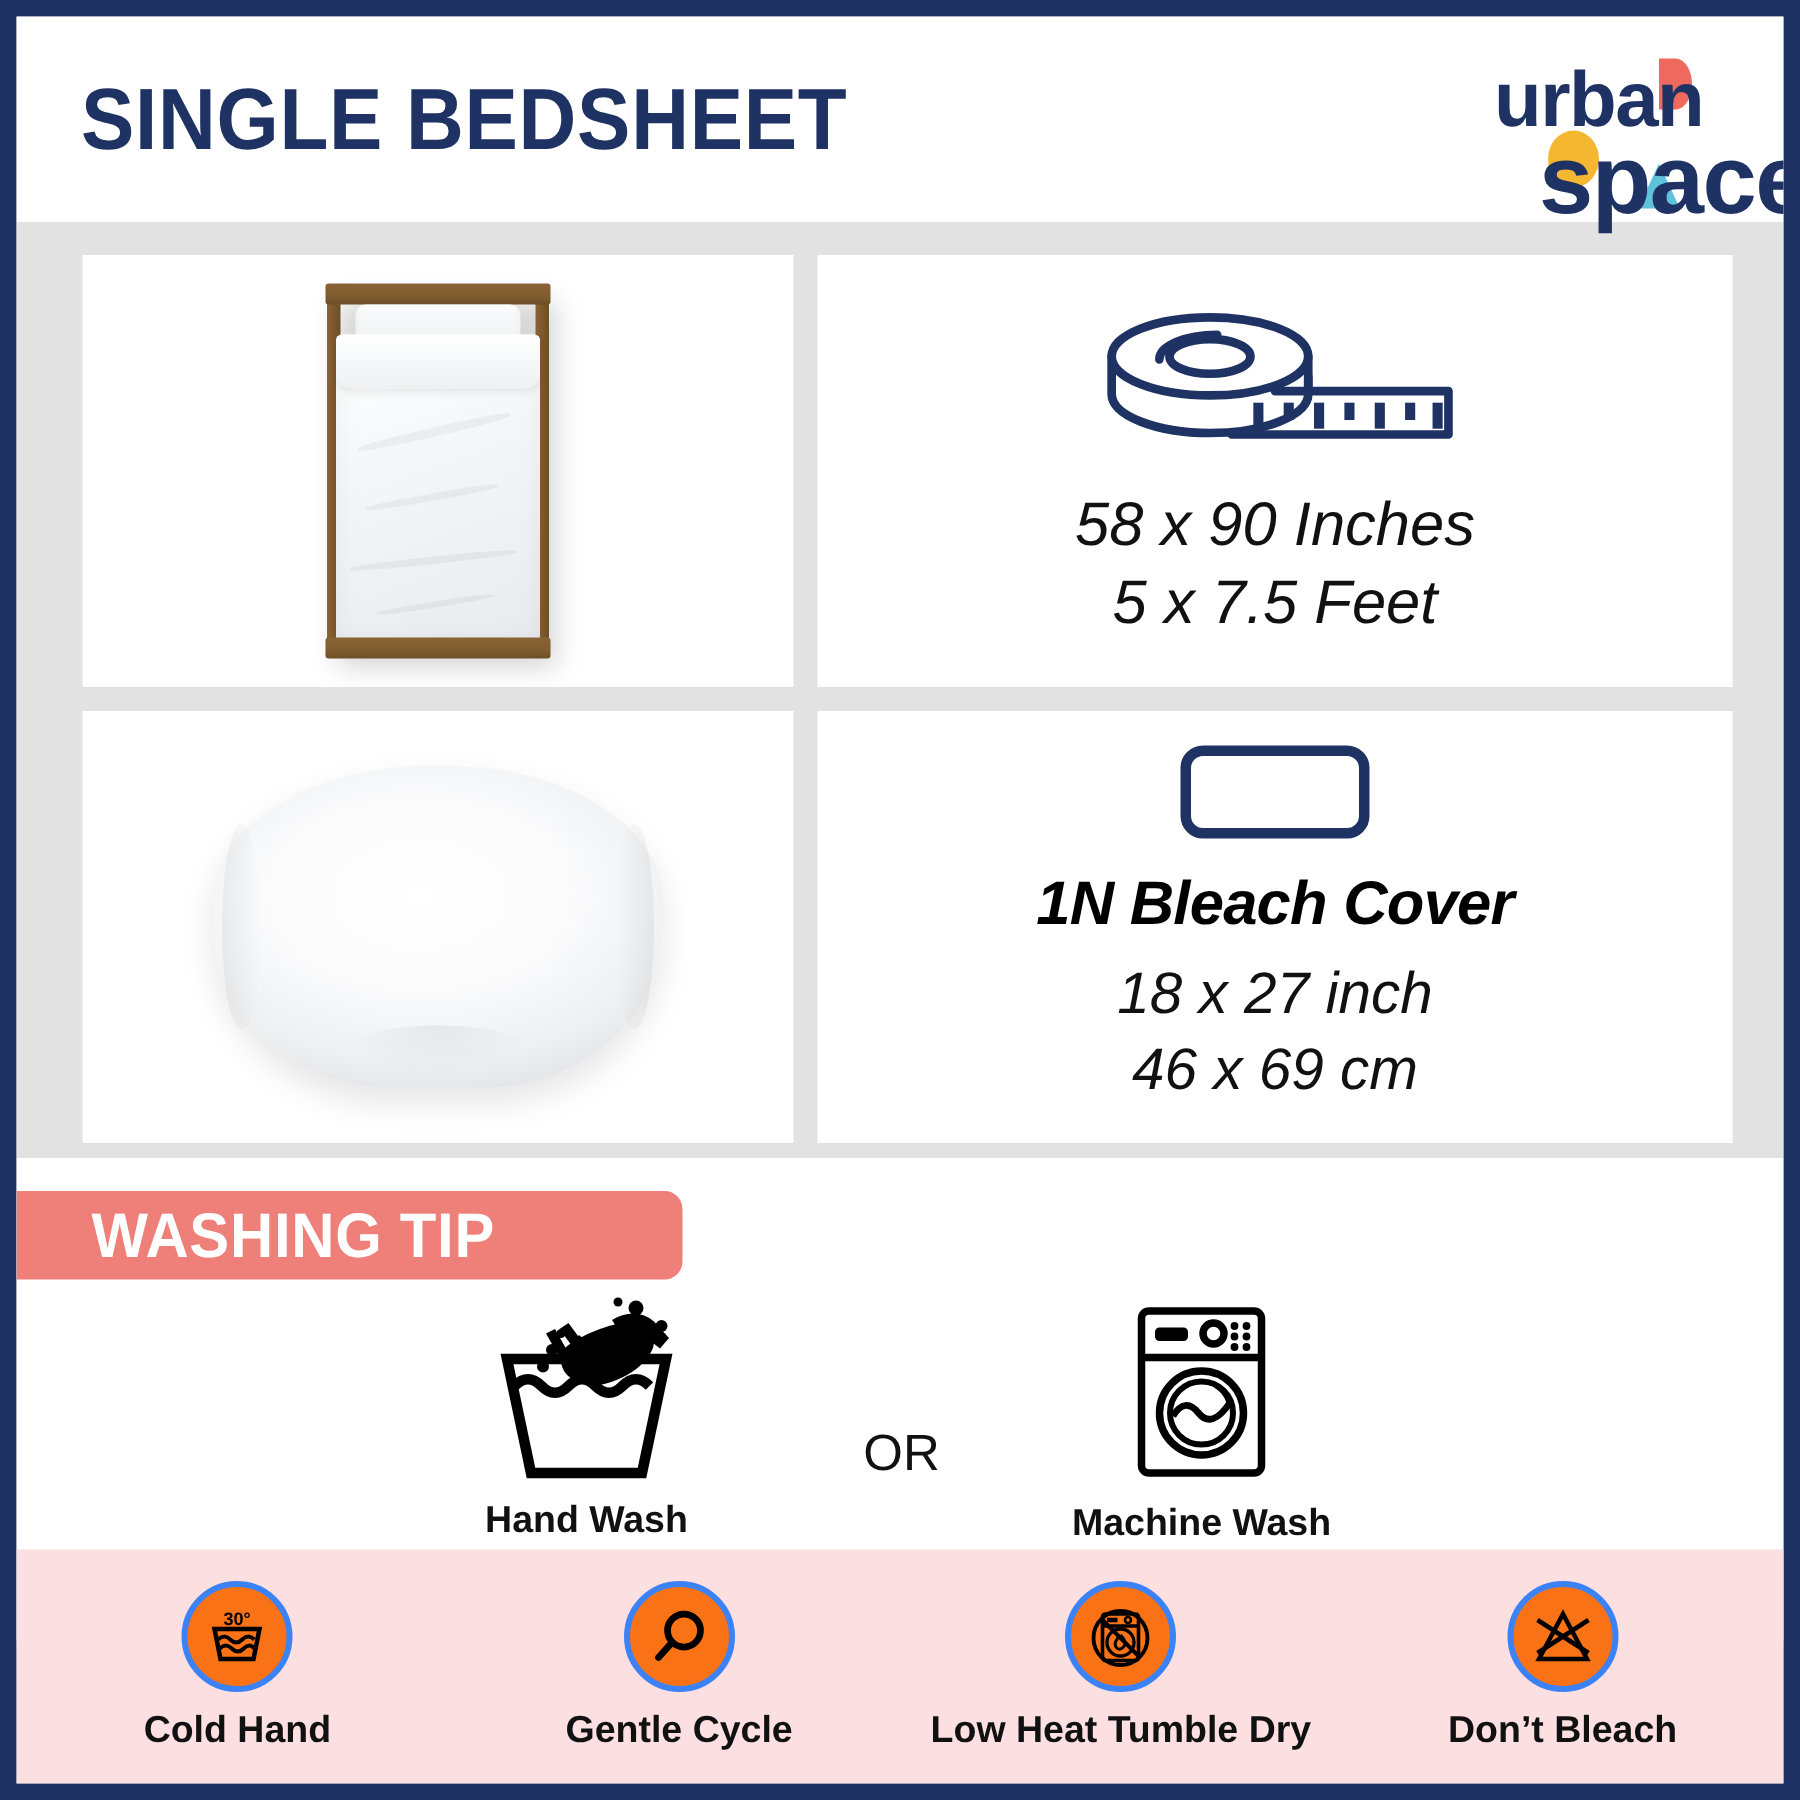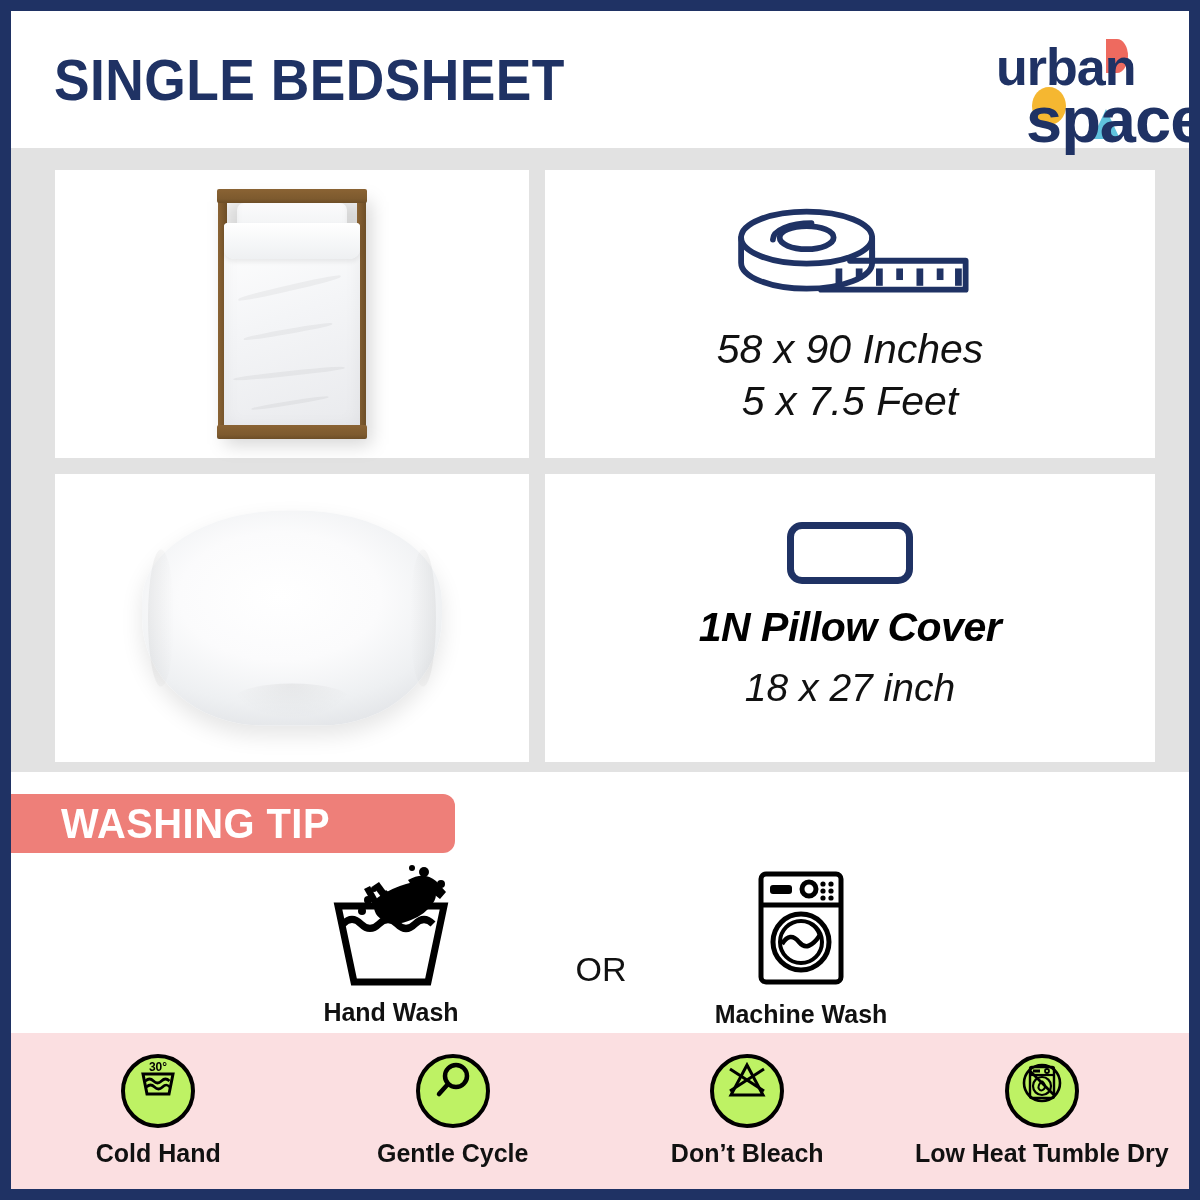--- a/index.html
+++ b/index.html
@@ -272,23 +272,23 @@
     align-items:center;
   }
   .care-item {
     flex:1;
     display:flex; flex-direction:column;
     align-items:center; justify-content:center;
   }
   .care-circle {
     width:74px; height:74px;
     border-radius:50%;
-    background:#bef264;
-    border:4px solid #000000;
-    display:flex; align-items:flex-start; justify-content:center;
+    background:#f97316;
+    border:4px solid #3b82f6;
+    display:flex; align-items:center; justify-content:center;
     margin-bottom:11px;
   }
   .care-label {
     font-size:25px; font-weight:bold; color:#111111;
     white-space:nowrap;
   }
 </style>
 </head>
 <body>
 
@@ -357,22 +357,23 @@
           <div class="pillow-body"></div>
           <div class="pillow-edge-l"></div>
           <div class="pillow-edge-r"></div>
           <div class="pillow-dent"></div>
         </div>
       </div>
 
       <div class="cell cell-pcov">
         <div class="pcov-inner">
           <div class="pcov-rect"></div>
-          <div class="pcov-title">1N Pillow Cover</div>
+          <div class="pcov-title">1N Bleach Cover</div>
           <div class="pcov-line">18 x 27 inch</div>
+          <div class="pcov-line">46 x 69 cm</div>
         </div>
       </div>
     </div>
 
     <div class="wash-section">
       <div class="wash-banner">
         <span class="wash-banner-text">WASHING TIP</span>
       </div>
 
       <div class="wash-items">
@@ -443,40 +444,40 @@
           <svg width="44" height="44" viewBox="0 0 44 44">
             <circle cx="25" cy="18" r="11" fill="none" stroke="#000" stroke-width="4.5"></circle>
             <line x1="17" y1="26" x2="8" y2="36" stroke="#000" stroke-width="4.5" stroke-linecap="round"></line>
           </svg>
         </div>
         <div class="care-label">Gentle Cycle</div>
       </div>
 
       <div class="care-item">
         <div class="care-circle">
-          <svg width="48" height="44" viewBox="0 0 48 44">
-            <path d="M24 7 L40 37 H8 Z" fill="none" stroke="#000" stroke-width="3"></path>
-            <line x1="7" y1="11" x2="41" y2="33" stroke="#000" stroke-width="3"></line>
-            <line x1="41" y1="11" x2="7" y2="33" stroke="#000" stroke-width="3"></line>
-          </svg>
-        </div>
-        <div class="care-label">Don’t Bleach</div>
-      </div>
-
-      <div class="care-item">
-        <div class="care-circle">
           <svg width="48" height="48" viewBox="0 0 48 48">
             <rect x="12" y="9" width="24" height="31" rx="2" fill="none" stroke="#000" stroke-width="2.4"></rect>
             <line x1="12" y1="17" x2="36" y2="17" stroke="#000" stroke-width="2.2"></line>
             <rect x="15" y="11.5" width="7" height="3" fill="#000"></rect>
             <circle cx="29" cy="13" r="2" fill="none" stroke="#000" stroke-width="1.8"></circle>
             <circle cx="24" cy="28" r="9" fill="none" stroke="#000" stroke-width="2.2"></circle>
             <path d="M24 23 q5 5 2 8 q-3 3 -5 0 q-2 -3 3 -8" fill="none" stroke="#000" stroke-width="2"></path>
             <circle cx="24" cy="25" r="18" fill="none" stroke="#000" stroke-width="2.6"></circle>
             <line x1="11" y1="12" x2="37" y2="38" stroke="#000" stroke-width="2.6"></line>
           </svg>
         </div>
         <div class="care-label">Low Heat Tumble Dry</div>
       </div>
+
+      <div class="care-item">
+        <div class="care-circle">
+          <svg width="48" height="44" viewBox="0 0 48 44">
+            <path d="M24 7 L40 37 H8 Z" fill="none" stroke="#000" stroke-width="3"></path>
+            <line x1="7" y1="11" x2="41" y2="33" stroke="#000" stroke-width="3"></line>
+            <line x1="41" y1="11" x2="7" y2="33" stroke="#000" stroke-width="3"></line>
+          </svg>
+        </div>
+        <div class="care-label">Don’t Bleach</div>
+      </div>
     </div>
 
   </div>
 </div>
 
 </body></html>

